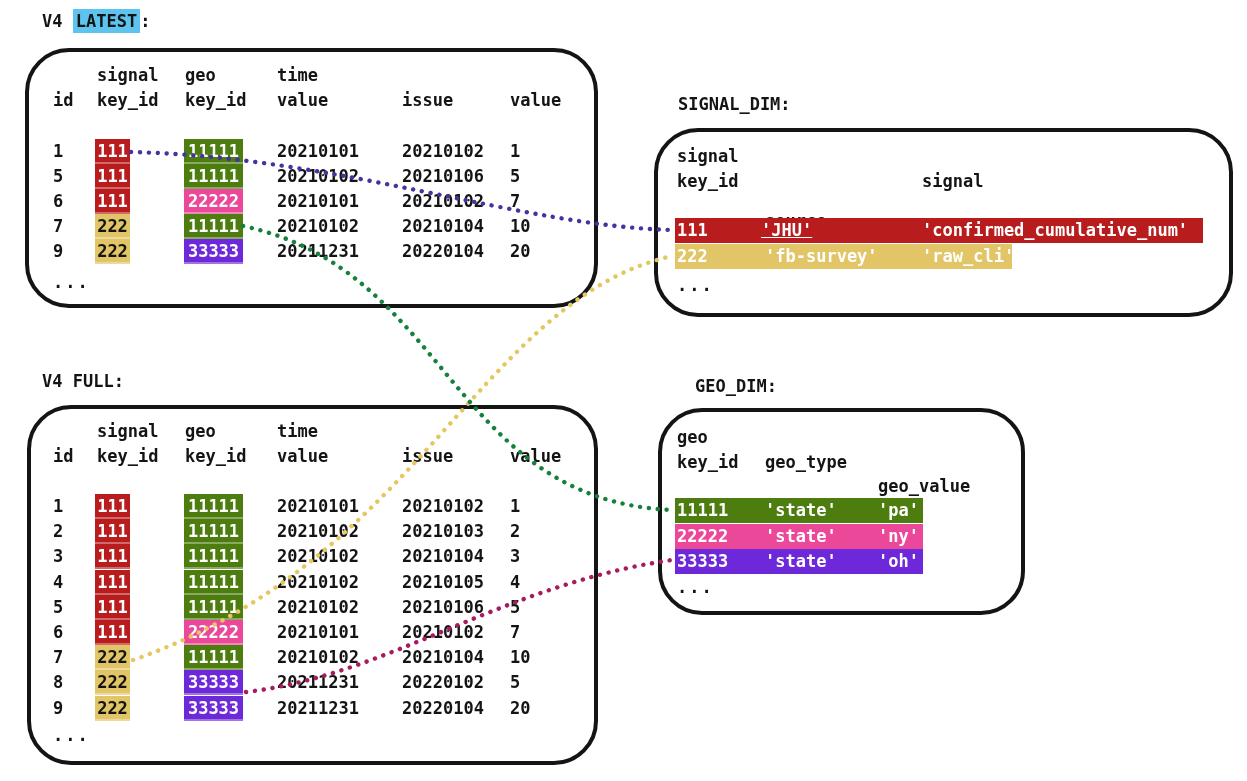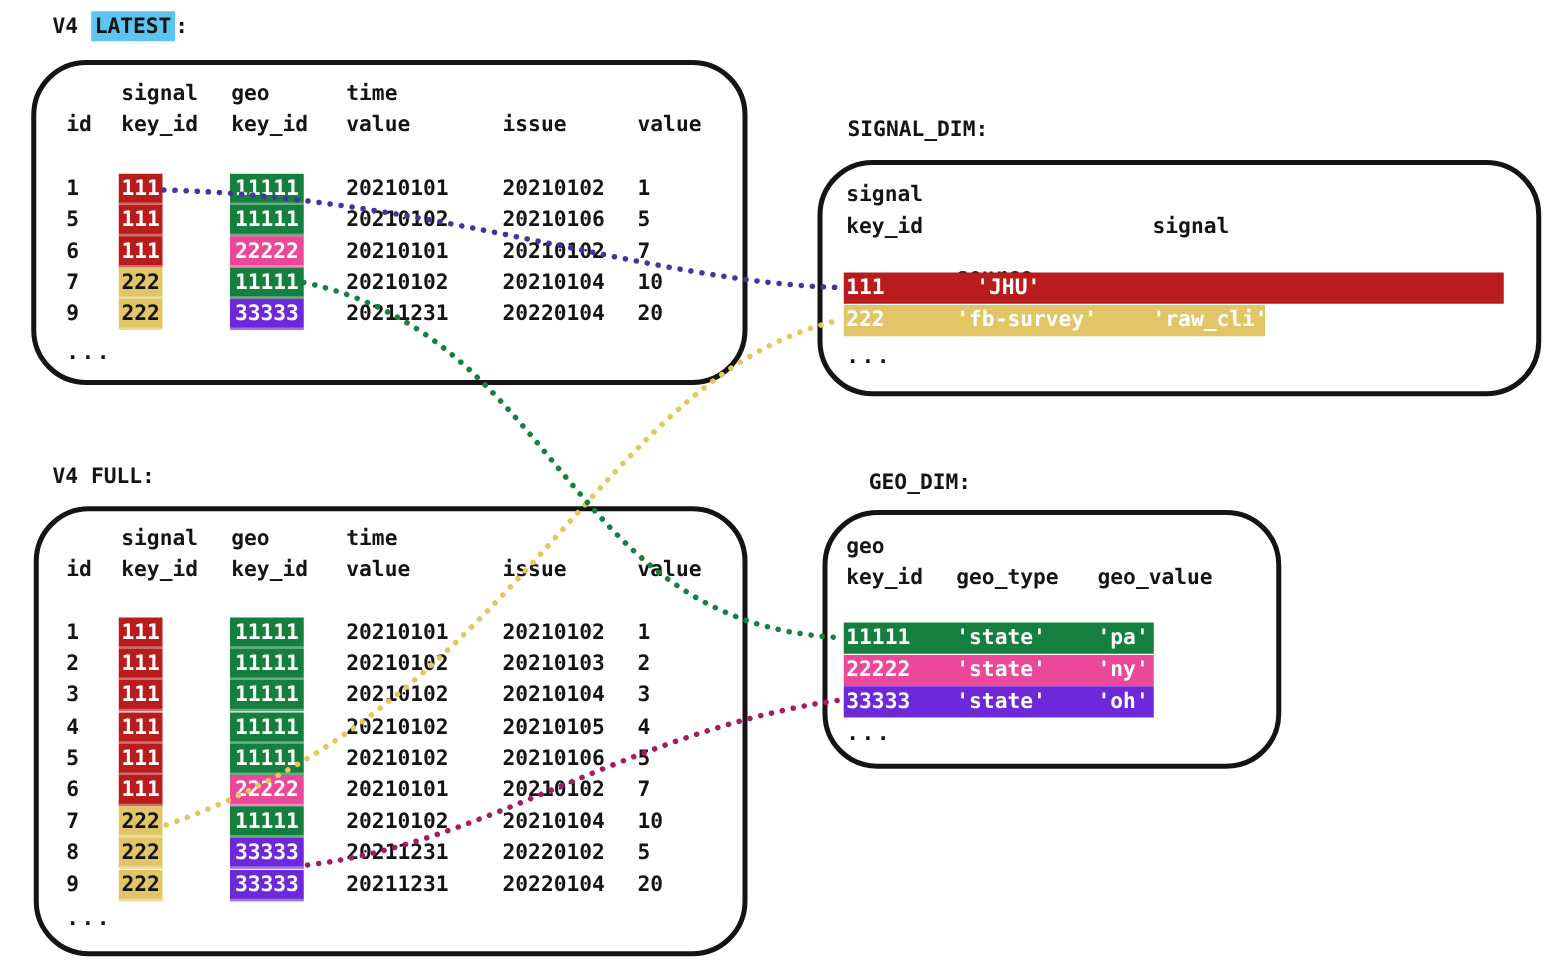--- a/index.html
+++ b/index.html
@@ -22,21 +22,21 @@
   .ciss  { left:402px; }
   .cval  { left:510px; }
   .cell {
     position:absolute; height:25px; line-height:25px; text-align:center;
     color:#ffffff; box-shadow: inset 0 -2px 0 rgba(255,255,255,0.35);
   }
   .cell-sig { left:95px; width:35px; }
   .cell-geo { left:184px; width:59px; }
   .cp  { background:#b91c1c; }
   .cy  { background:#e2c566; color:#141414; }
-  .cg  { background:#15803d; }
+  .cg  { background:#4d7c0f; }
   .cpk { background:#ec4899; }
   .ccr { background:#6d28d9; }
   .dimrow { position:absolute; height:25px; line-height:25px; color:#ffffff; }
   .dimrow span { position:absolute; white-space:pre; }
   .ellipsis { position:absolute; line-height:25px; letter-spacing:2px; }
   svg.lines { position:absolute; left:0; top:0; z-index:10; pointer-events:none; }
 </style>
 </head>
 <body>
 
@@ -101,22 +101,22 @@
   <div class="title" style="left:678px; top:93px;">SIGNAL_DIM:</div>
   <div class="box" style="left:654px; top:128px; width:579px; height:189px;"></div>
 
   <div class="hdr" style="left:677px; top:146px;">signal</div>
   <div class="hdr" style="left:677px; top:171px;">key_id</div>
   <div class="hdr" style="left:765px; top:171px;margin-top:40px;">source</div>
   <div class="hdr" style="left:922px; top:171px;">signal</div>
 
   <div class="dimrow cp" style="left:675px; top:218px; width:528px;">
     <span style="left:2px;">111</span>
-    <span style="left:106px;">'JHU'</span>
-    <span style="left:247px;margin-top:44px;">'confirmed_cumulative_num'</span>
+    <span style="left:86px;text-decoration:underline;">'JHU'</span>
+    <span style="left:247px;">'confirmed_cumulative_num'</span>
   </div>
   <div class="dimrow cy" style="left:675px; top:244px; width:337px;">
     <span style="left:2px;">222</span>
     <span style="left:90px;">'fb-survey'</span>
     <span style="left:247px;">'raw_cli'</span>
   </div>
   <div class="ellipsis" style="left:677px; top:273px;">...</div>
 
   <div class="title" style="left:42px; top:370px;">V4 FULL:</div>
   <div class="box" style="left:27px; top:405px; width:571px; height:360px;"></div>
@@ -204,21 +204,21 @@
     <span class="cval">20</span>
   </div>
   <div class="ellipsis" style="left:53px; top:723px;">...</div>
 
   <div class="title" style="left:678px; top:375px;margin-left:17px;">GEO_DIM:</div>
   <div class="box" style="left:658px; top:408px; width:367px; height:207px;"></div>
 
   <div class="hdr" style="left:677px; top:427px;">geo</div>
   <div class="hdr" style="left:677px; top:452px;">key_id</div>
   <div class="hdr" style="left:765px; top:452px;">geo_type</div>
-  <div class="hdr" style="left:878px; top:452px;">geo_value</div>
+  <div class="hdr" style="left:878px; top:476px;">geo_value</div>
 
   <div class="dimrow cg" style="left:675px; top:498px; width:248px;">
     <span style="left:2px;">11111</span>
     <span style="left:90px;">'state'</span>
     <span style="left:203px;">'pa'</span>
   </div>
   <div class="dimrow cpk" style="left:675px; top:524px; width:248px;">
     <span style="left:2px;">22222</span>
     <span style="left:90px;">'state'</span>
     <span style="left:203px;">'ny'</span>

